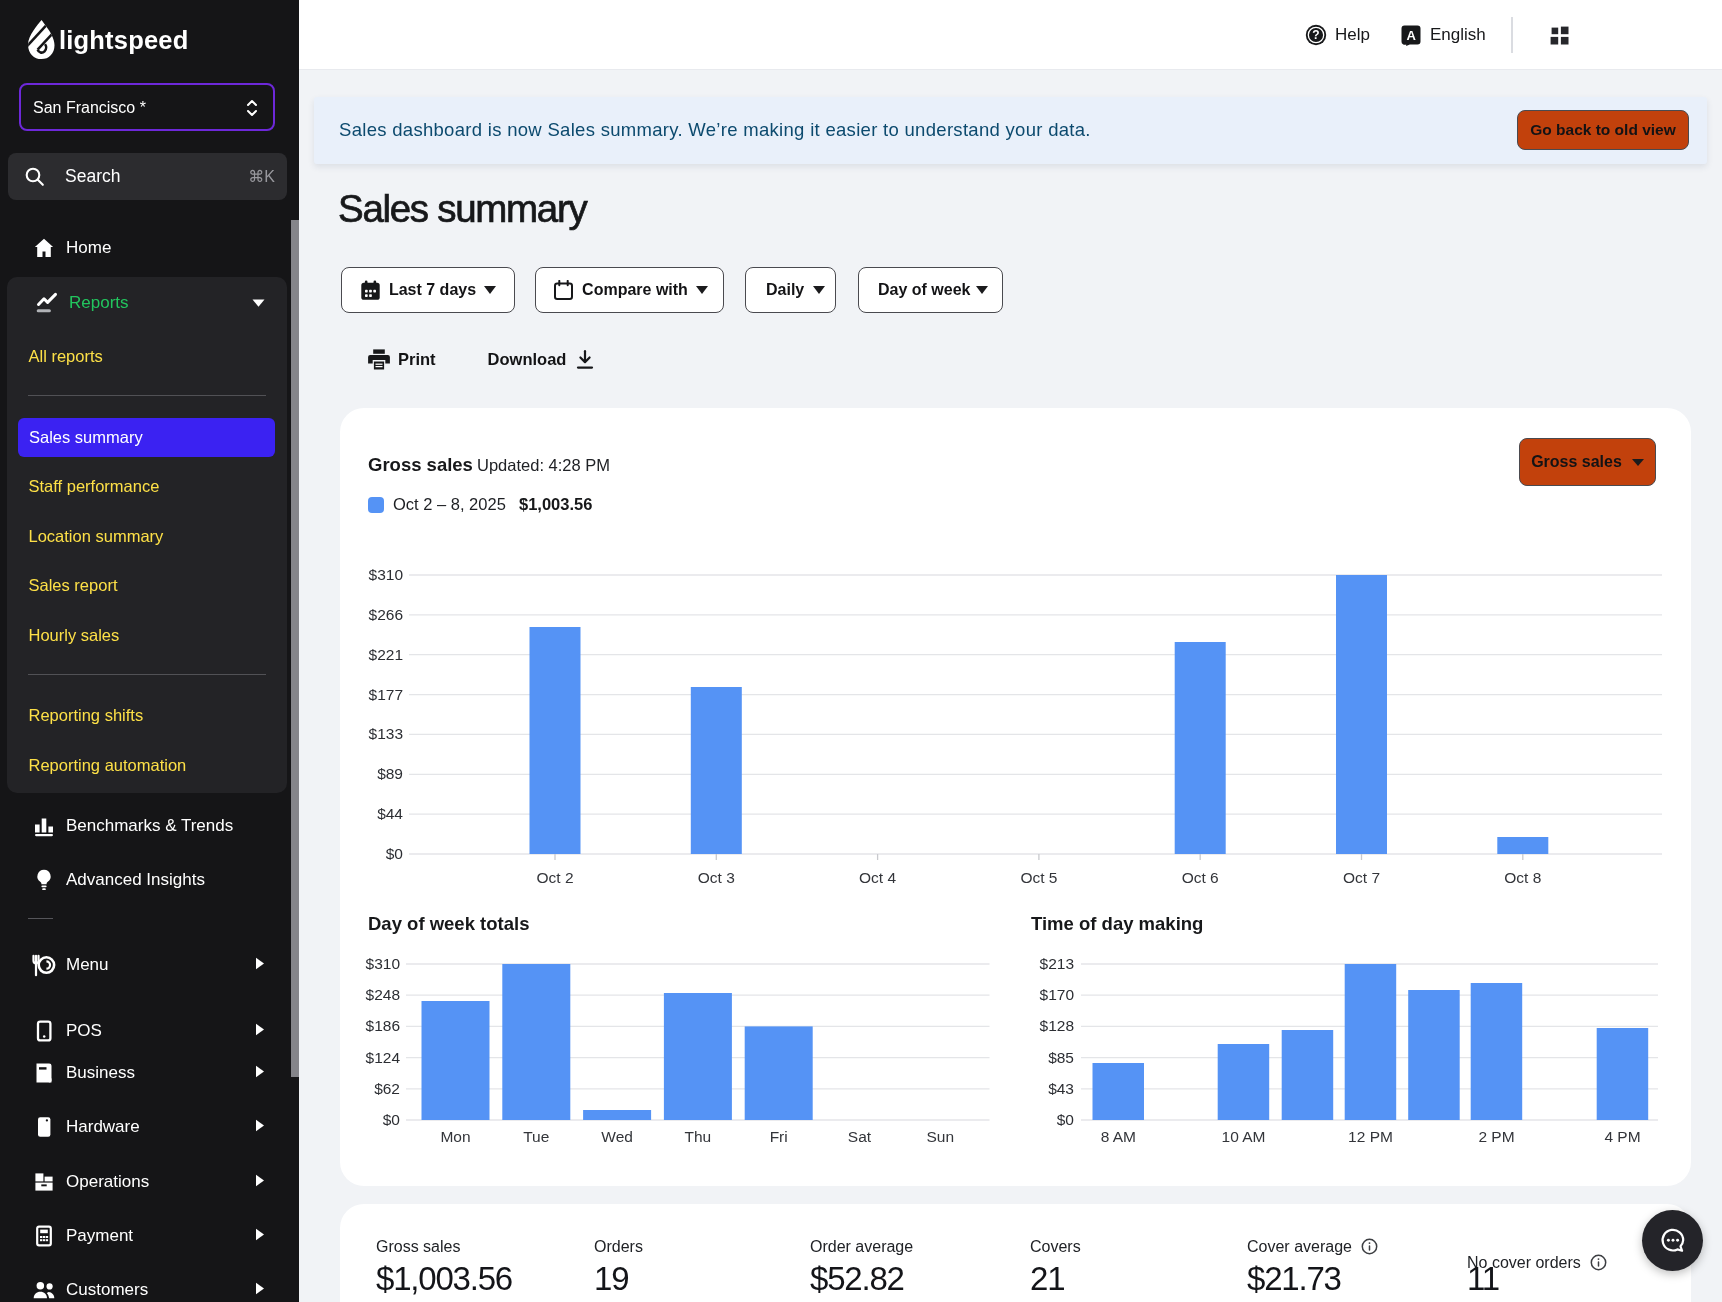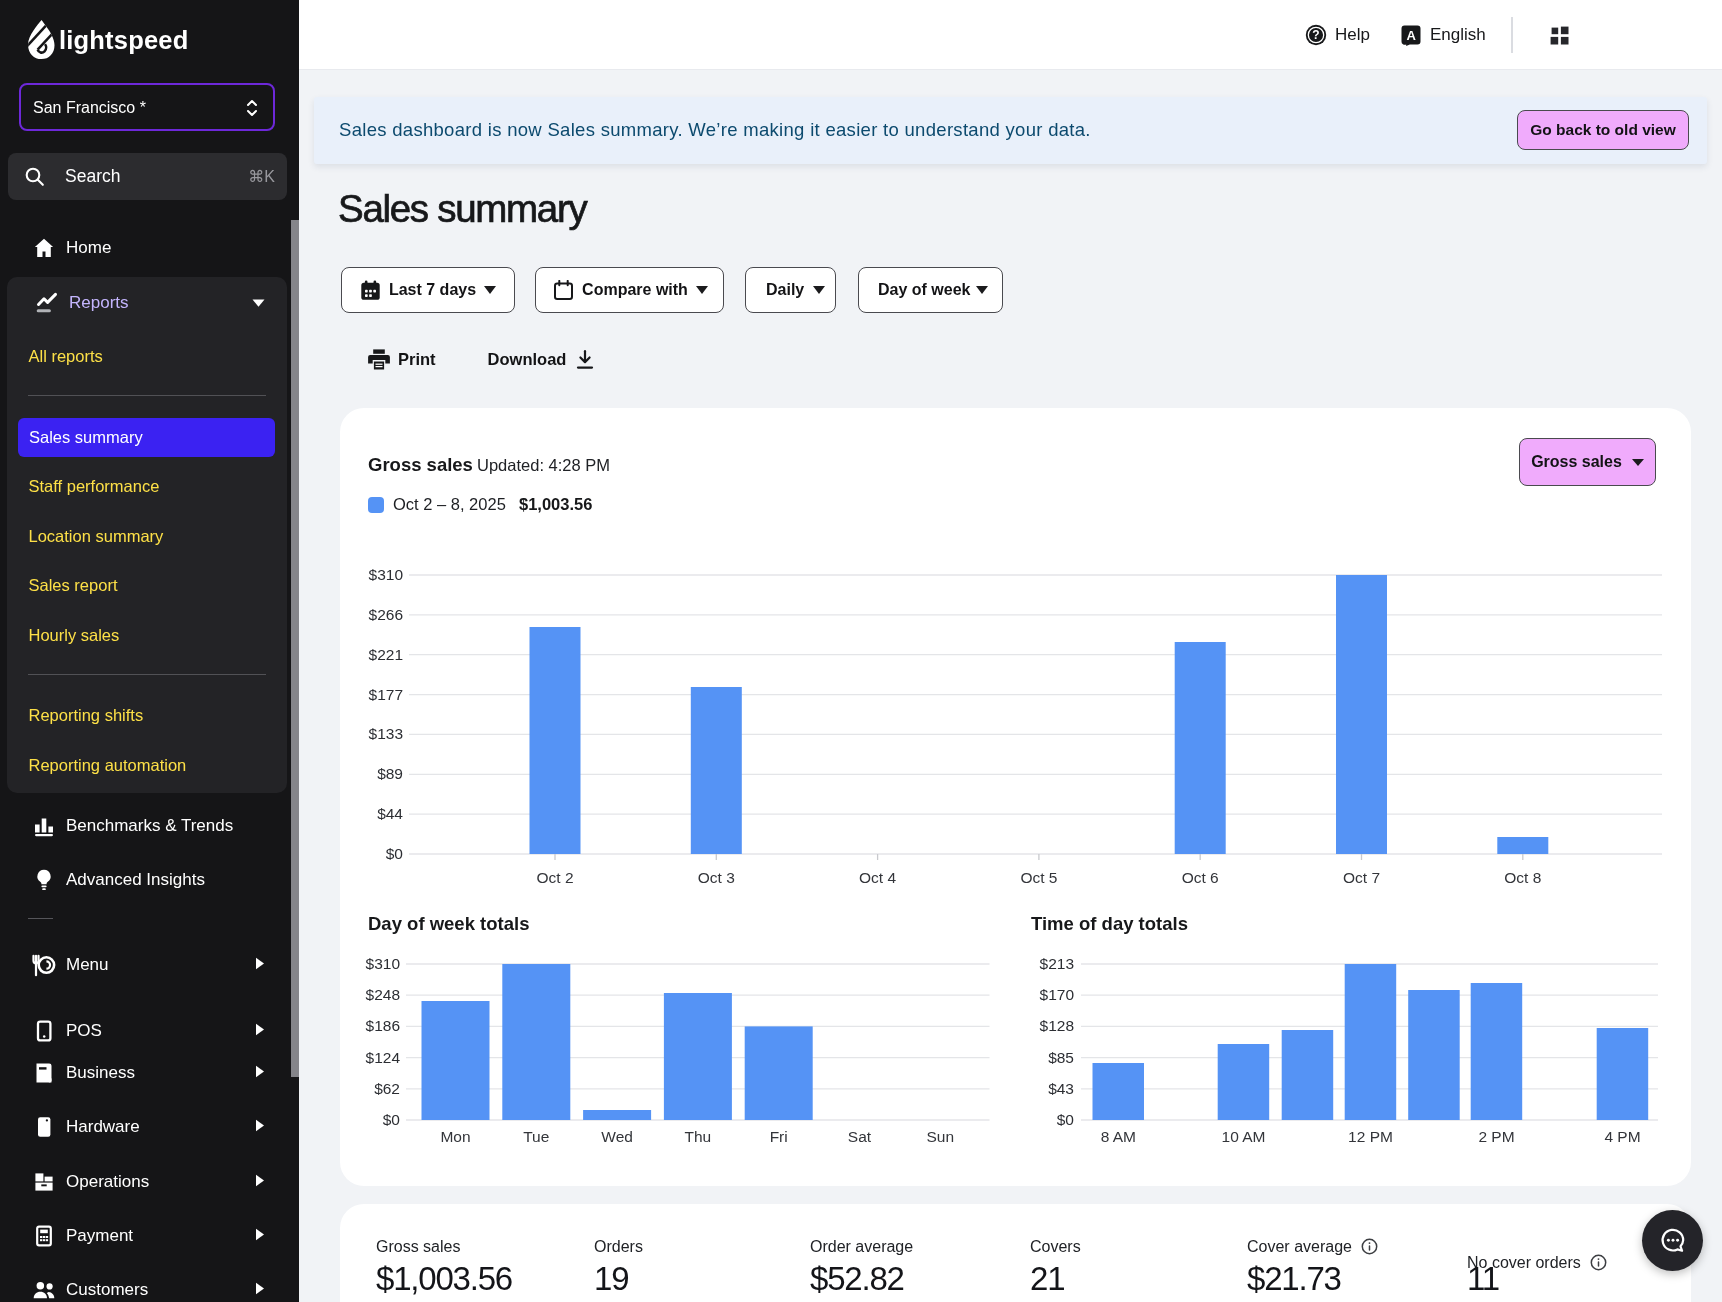--- a/index.html
+++ b/index.html
@@ -24,21 +24,21 @@
   .subitem { position:absolute; left:28px; font-size:16.5px; color:#fde047; }
   .sdivider { position:absolute; left:21px; width:238px; height:1px; background:#515155; }
   #activeitem { position:absolute; left:11px; top:141px; width:257px; height:39px; background:#3b22f2; border-radius:6px; }
   #activeitem span { position:absolute; left:11px; top:10px; font-size:16.5px; color:#fff; }
 
   
   #topbar { position:absolute; left:299px; top:0; width:1423px; height:70px; background:#fff; border-bottom:1px solid #e8eaee; }
   .topitem { position:absolute; top:0; height:70px; display:flex; align-items:center; gap:8px; font-size:17px; color:#17181a; }
   #banner { position:absolute; left:314px; top:97px; width:1393px; height:67px; background:#e9f0fa; border-radius:3px; box-shadow:0 3px 6px rgba(40,60,90,0.10); }
   #banner .btext { position:absolute; left:25px; top:22px; letter-spacing:0.3px; font-size:18.5px; color:#0c4a6e; }
-  .btn { position:absolute; background:#f0abfc; border:1.5px solid #4a4a4f; border-radius:8px; font-weight:700; color:#131315; display:flex; align-items:center; justify-content:center; }
+  .btn { position:absolute; background:#c2410c; border:1.5px solid #4a4a4f; border-radius:8px; font-weight:700; color:#131315; display:flex; align-items:center; justify-content:center; }
   #h1 { position:absolute; left:338px; top:186px; font-size:38.5px; font-weight:400; -webkit-text-stroke:0.7px #17181a; color:#17181a; letter-spacing:-1.3px; line-height:1.2; }
 
   .fbtn { position:absolute; top:267px; height:46px; background:#fff; border:1.5px solid #4a4a4f; border-radius:8px; display:flex; align-items:center; font-weight:700; font-size:16px; color:#131315; }
   .caret-down { width:0; height:0; border-left:6.5px solid transparent; border-right:6.5px solid transparent; border-top:8px solid #1b1b1d; }
 
   #printrow { position:absolute; left:368px; top:345px; height:28px; display:flex; align-items:center; font-weight:700; font-size:16.5px; color:#131315; }
 
   #cardmain { position:absolute; left:340px; top:408px; width:1351px; height:778px; background:#fff; border-radius:24px; }
   #cardstats { position:absolute; left:340px; top:1204px; width:1351px; height:120px; background:#fff; border-radius:24px; }
 
@@ -92,21 +92,21 @@
       </span>
     <span class="nlabel">Home</span>
   </div>
   <div id="reportspanel">
     <span class="nicon" style="position:absolute; left:27px; top:14px; width:26px; height:26px; display:flex; align-items:center; justify-content:center;">
       <svg width="25" height="25" viewBox="0 0 25 25" fill="none" stroke-linecap="round" stroke-linejoin="round">
           <path d="M3.5 12.5 9 6.8l3.6 3.6 7.9-8" stroke="#fff" stroke-width="3"></path>
           <path d="M3.2 18.8h11.2" stroke="#b0b2b6" stroke-width="3"></path>
         </svg>
     </span>
-    <span style="position:absolute; left:62px; top:16px; font-size:17px; color:#c4b5fd;">Reports</span>
+    <span style="position:absolute; left:62px; top:16px; font-size:17px; color:#22c55e;">Reports</span>
     <svg style="position:absolute; right:22px; top:22px;" width="13" height="8" viewBox="0 0 13 8" fill="#fff">
         <path d="M0.5 0.5h12L6.5 7.7Z"></path>
       </svg>
     <span class="subitem" style="left:21.5px; top:70px;">All reports</span>
     <div class="sdivider" style="left:21px; top:118px;"></div>
     <div id="activeitem">
         <span>Sales summary</span>
       </div>
     <span class="subitem" style="left:21.5px; top:200px;">Staff performance</span>
     <span class="subitem" style="left:21.5px; top:250px;">Location summary</span>
@@ -372,21 +372,21 @@
       <text x="215" y="331">Oct 2</text>
       <text x="376.3" y="331">Oct 3</text>
       <text x="537.6" y="331">Oct 4</text>
       <text x="698.9" y="331">Oct 5</text>
       <text x="860.2" y="331">Oct 6</text>
       <text x="1021.5" y="331">Oct 7</text>
       <text x="1182.8" y="331">Oct 8</text>
     </g>
   </svg>
   <div class="charttitle" style="left:28px; top:505px;">Day of week totals</div>
-  <div class="charttitle" style="left:691px; top:505px;">Time of day totals</div>
+  <div class="charttitle" style="left:691px; top:505px;">Time of day making</div>
   <svg id="chart2" style="position:absolute; left:0; top:540px;" width="690" height="238" viewBox="0 0 690 238">
     <g stroke="#e4e5e8" stroke-width="1.3">
       <line x1="66" y1="16" x2="649.5" y2="16"></line>
       <line x1="66" y1="47.2" x2="649.5" y2="47.2"></line>
       <line x1="66" y1="78.4" x2="649.5" y2="78.4"></line>
       <line x1="66" y1="109.6" x2="649.5" y2="109.6"></line>
       <line x1="66" y1="140.8" x2="649.5" y2="140.8"></line>
       <line x1="66" y1="172" x2="649.5" y2="172"></line>
     </g>
     <g font-size="15.5" fill="#2c2e33" text-anchor="end">

